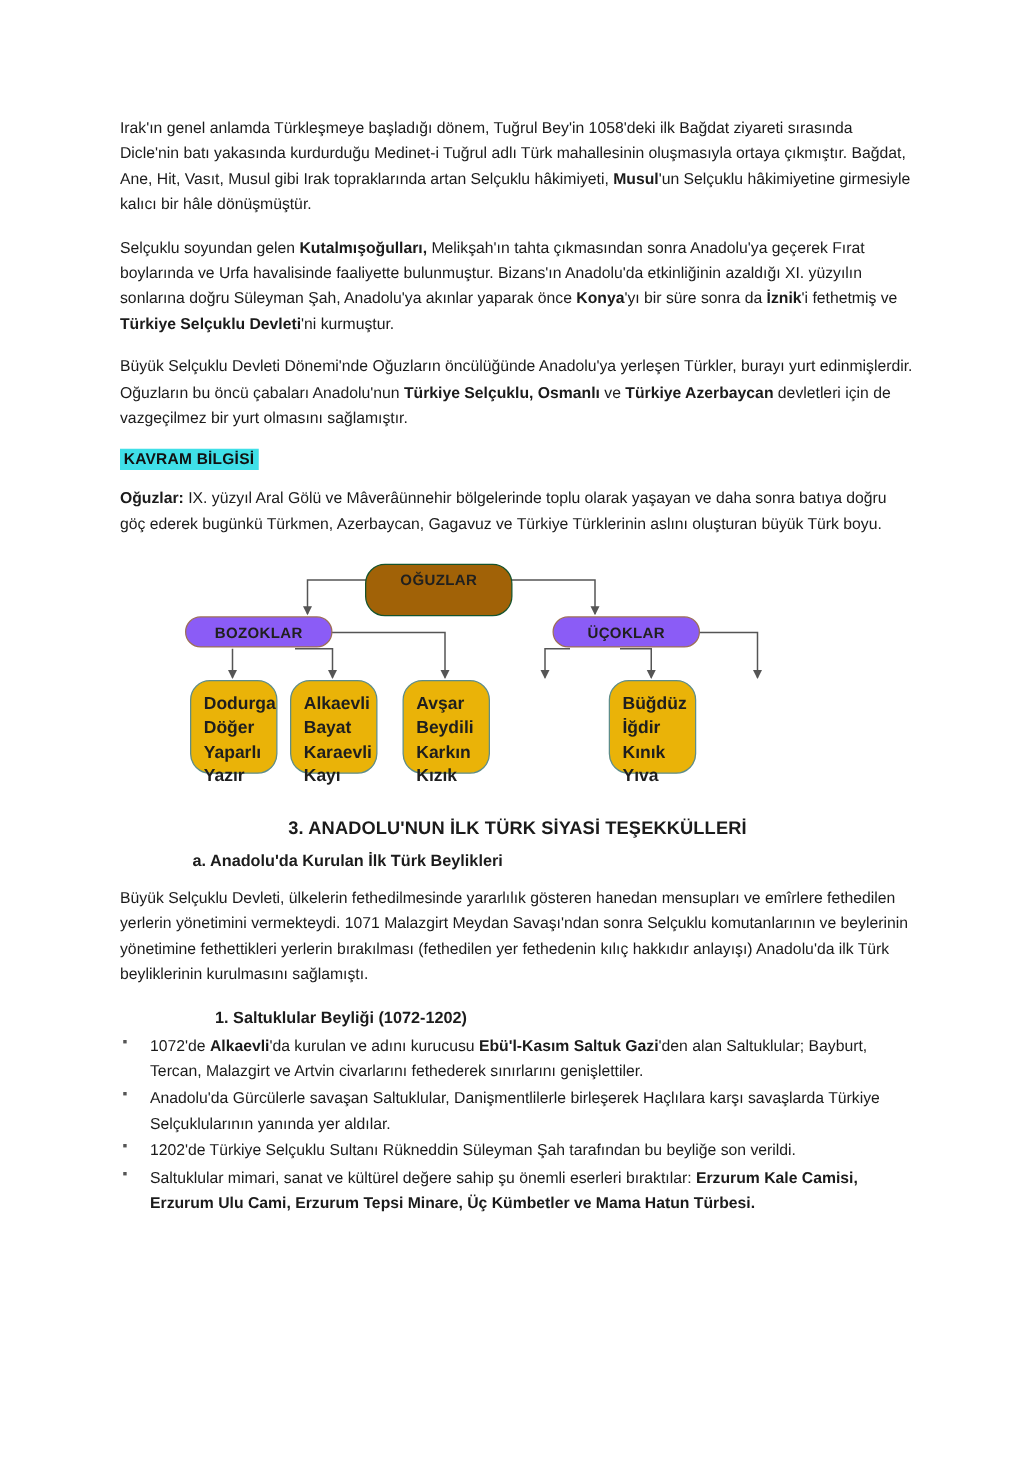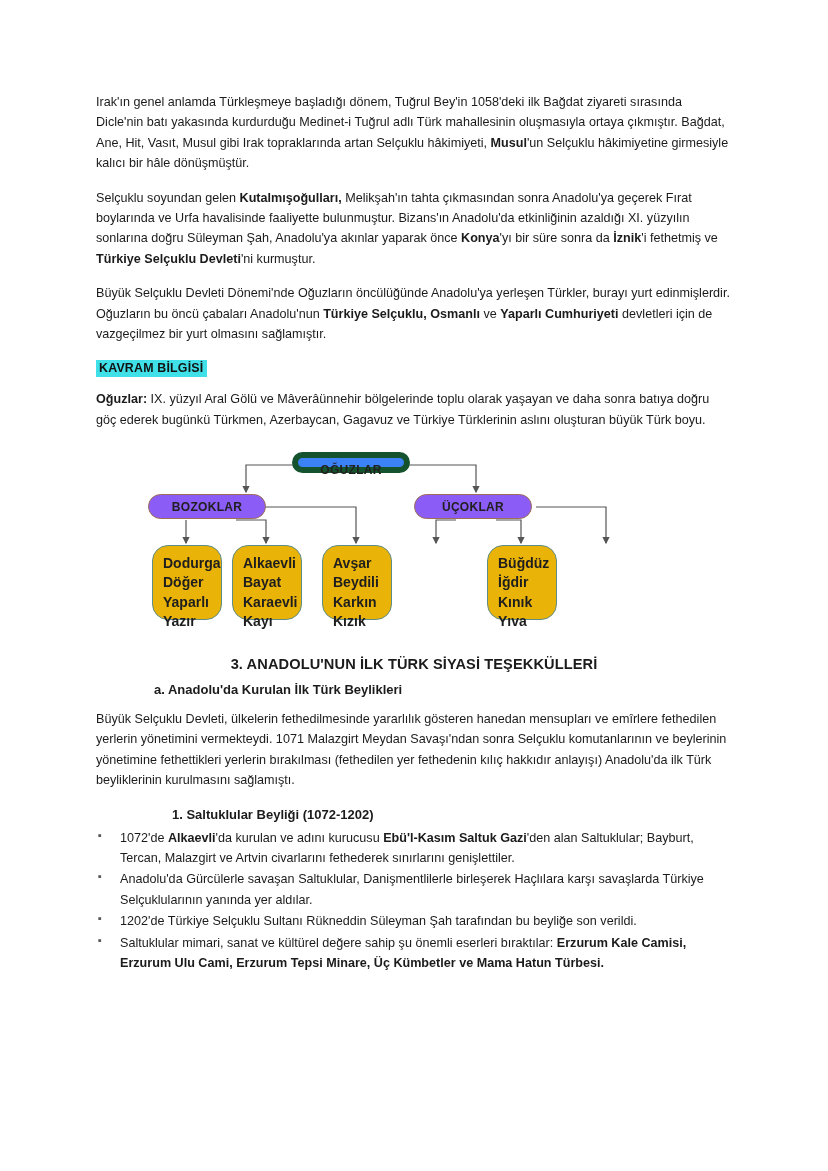--- a/index.html
+++ b/index.html
@@ -54,34 +54,34 @@
   .node {
     position: absolute;
     border-radius: 16px;
     text-align: center;
     font-weight: bold;
     font-size: 12px;
     color: #20201f;
     letter-spacing: .3px;
   }
   .node-top {
-    background: #3b82f6;
-    border: 6px solid #14532d;
-    width: 118px; height: 21px;
+    background: #a16207;
+    border: 1px solid #14532d;
+    width: 118px; height: 42px;
     line-height: 24px;
     left: 196px; top: 0px;
   }
   .node-mid {
     background: #8b5cf6;
     border: 1px solid #9d6f58;
     width: 118px; height: 25px;
     line-height: 24px;
   }
   .node-mid.left { left: 52px; top: 42px; }
-  .node-mid.right { left: 318px; top: 42px; }
+  .node-mid.right { left: 346px; top: 42px; }
   .leaf {
     position: absolute;
     background: #eab308;
     border: 1px solid #5e8d89;
     border-radius: 16px;
     width: 70px;
     height: 75px;
     top: 93px;
     padding: 8px 4px 0 10px;
     text-align: left;
@@ -133,21 +133,21 @@
   }
 </style>
 </head>
 <body>
 
 <div class="page">
   <div class="content">
 
     <p class="para" id="p1"><span>Irak'ın genel anlamda Türkleşmeye başladığı dönem, Tuğrul Bey'in 1058'deki ilk Bağdat ziyareti sırasında Dicle'nin batı yakasında kurdurduğu Medinet-i Tuğrul adlı Türk mahallesinin oluşmasıyla ortaya çıkmıştır. Bağdat, Ane, Hit, Vasıt, Musul gibi Irak topraklarında artan Selçuklu hâkimiyeti, </span><span class="b">Musul</span><span>'un Selçuklu hâkimiyetine girmesiyle kalıcı bir hâle dönüşmüştür.</span></p>
     <p class="para" id="p2"><span>Selçuklu soyundan gelen </span><span class="b">Kutalmışoğulları,</span><span> Melikşah'ın tahta çıkmasından sonra Anadolu'ya geçerek Fırat boylarında ve Urfa havalisinde faaliyette bulunmuştur. Bizans'ın Anadolu'da etkinliğinin azaldığı XI. yüzyılın sonlarına doğru Süleyman Şah, Anadolu'ya akınlar yaparak önce </span><span class="b">Konya</span><span>'yı bir süre sonra da </span><span class="b">İznik</span><span>'i fethetmiş ve </span><span class="b">Türkiye Selçuklu Devleti</span><span>'ni kurmuştur.</span></p>
-    <p class="para" id="p3"><span>Büyük Selçuklu Devleti Dönemi'nde Oğuzların öncülüğünde Anadolu'ya yerleşen Türkler, burayı yurt edinmişlerdir. Oğuzların bu öncü çabaları Anadolu'nun </span><span class="b">Türkiye Selçuklu, Osmanlı</span><span> ve </span><span class="b">Yaparlı Cumhuriyeti</span><span> devletleri için de vazgeçilmez bir yurt olmasını sağlamıştır.</span></p>
+    <p class="para" id="p3"><span>Büyük Selçuklu Devleti Dönemi'nde Oğuzların öncülüğünde Anadolu'ya yerleşen Türkler, burayı yurt edinmişlerdir. Oğuzların bu öncü çabaları Anadolu'nun </span><span class="b">Türkiye Selçuklu, Osmanlı</span><span> ve </span><span class="b">Türkiye Azerbaycan</span><span> devletleri için de vazgeçilmez bir yurt olmasını sağlamıştır.</span></p>
 
     <div class="kavram-wrap">
       <span class="highlight">KAVRAM BİLGİSİ</span>
     </div>
 
     <p class="para" id="pk"><span class="b">Oğuzlar:</span><span> IX. yüzyıl Aral Gölü ve Mâverâünnehir bölgelerinde toplu olarak yaşayan ve daha sonra batıya doğru göç ederek bugünkü Türkmen, Azerbaycan, Gagavuz ve Türkiye Türklerinin aslını oluşturan büyük Türk boyu.</span></p>
 
     <div class="diagram">
       <svg class="connectors" viewBox="0 0 636 170">
         <defs>

